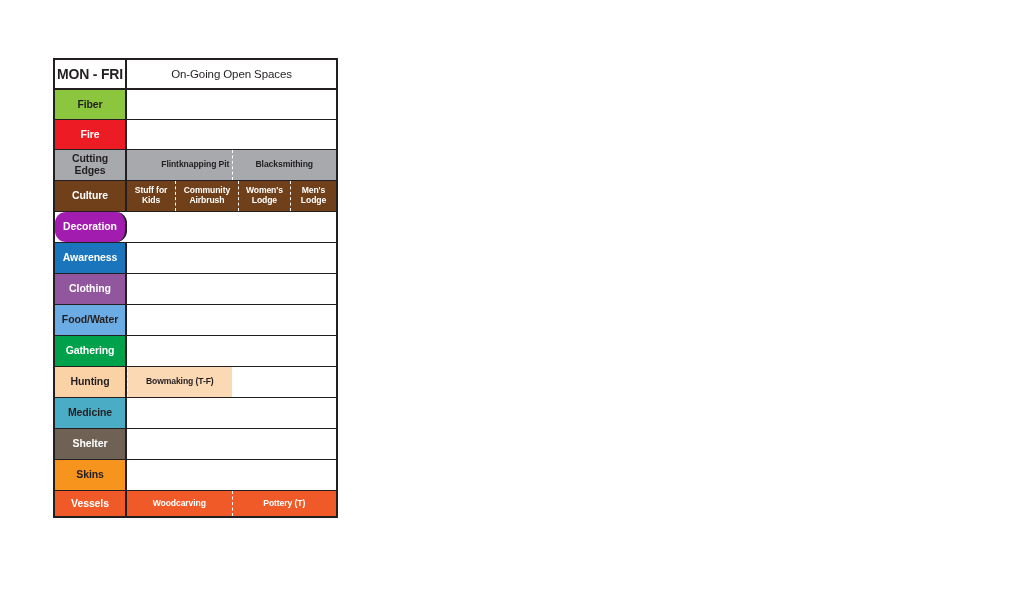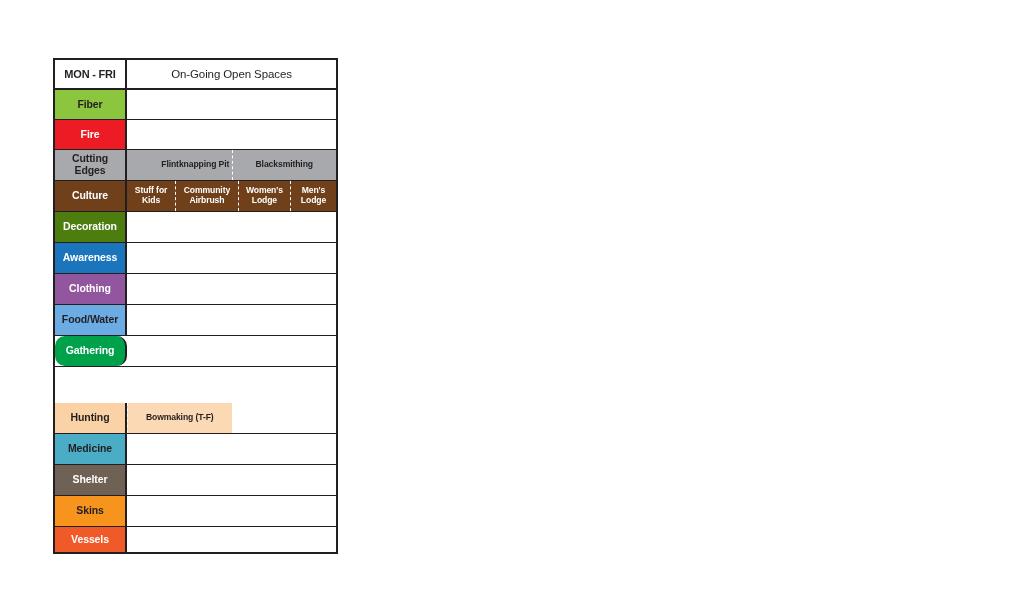--- a/index.html
+++ b/index.html
@@ -33,21 +33,21 @@
     box-sizing: border-box;
   }
   .hdr-left {
     width: 72px;
     flex: 0 0 72px;
     border-right: 2px solid #231f20;
     box-sizing: border-box;
     display: flex;
     align-items: center;
     justify-content: center;
-    font-size: 11px;
+    font-size: 14px;
     font-weight: bold;
     color: #231f20;
     letter-spacing: -0.2px;
     background: #ffffff;
   }
   .hdr-right {
     flex: 1 1 auto;
     display: flex;
     align-items: center;
     justify-content: center;
@@ -135,21 +135,21 @@
       <div class="grid-row" style="height: 31px; border-bottom: 1px solid rgb(35, 31, 32);">
         <div class="cat-cell" style="background: rgb(112, 64, 26); color: rgb(255, 255, 255);">Culture</div>
         <div class="content-cell">
           <div class="slot" style="flex: 0 0 23%; background: rgb(112, 64, 26); color: rgb(255, 255, 255);">Stuff for Kids</div>
           <div class="slot dashed-left" style="flex: 0 0 30%; background: rgb(112, 64, 26); color: rgb(255, 255, 255);">Community Airbrush</div>
           <div class="slot dashed-left" style="flex: 0 0 25%; background: rgb(112, 64, 26); color: rgb(255, 255, 255); text-align: center;">Women's Lodge</div>
           <div class="slot dashed-left" style="flex: 0 0 22%; background: rgb(112, 64, 26); color: rgb(255, 255, 255);">Men's Lodge</div>
         </div>
       </div>
       <div class="grid-row" style="height: 31px; border-bottom: 1px solid rgb(35, 31, 32);">
-        <div class="cat-cell" style="background: #4d7c0f; color: rgb(255, 255, 255);">Decoration</div>
+        <div class="cat-cell" style="background: #a21caf; color: rgb(255, 255, 255); border-radius: 11px;">Decoration</div>
         <div class="content-cell">
           <div class="slot empty" style="flex: 1 1 auto;"></div>
         </div>
       </div>
       <div class="grid-row" style="height: 31px; border-bottom: 1px solid rgb(35, 31, 32);">
         <div class="cat-cell" style="background: rgb(27, 117, 188); color: rgb(255, 255, 255);">Awareness</div>
         <div class="content-cell">
           <div class="slot empty" style="flex: 1 1 auto;"></div>
         </div>
       </div>
@@ -159,26 +159,26 @@
           <div class="slot empty" style="flex: 1 1 auto;"></div>
         </div>
       </div>
       <div class="grid-row" style="height: 31px; border-bottom: 1px solid rgb(35, 31, 32);">
         <div class="cat-cell" style="background: rgb(108, 172, 228); color: rgb(35, 31, 32);">Food/Water</div>
         <div class="content-cell">
           <div class="slot empty" style="flex: 1 1 auto;"></div>
         </div>
       </div>
       <div class="grid-row" style="height: 31px; border-bottom: 1px solid rgb(35, 31, 32);">
-        <div class="cat-cell" style="background: rgb(0, 161, 75); color: rgb(255, 255, 255); border-radius: 10px;">Gathering</div>
-        <div class="content-cell">
-          <div class="slot empty" style="flex: 1 1 auto;"></div>
-        </div>
-      </div>
-      <div class="grid-row" style="height: 31px; border-bottom: 1px solid rgb(35, 31, 32); margin-top: 36px;">
+        <div class="cat-cell" style="background: rgb(0, 161, 75); color: rgb(255, 255, 255);">Gathering</div>
+        <div class="content-cell">
+          <div class="slot empty" style="flex: 1 1 auto;"></div>
+        </div>
+      </div>
+      <div class="grid-row" style="height: 31px; border-bottom: 1px solid rgb(35, 31, 32);">
         <div class="cat-cell" style="background: rgb(251, 210, 165); color: rgb(35, 31, 32);">Hunting</div>
         <div class="content-cell">
           <div class="slot dashed-left" style="flex: 0 0 50%; background: rgb(251, 217, 181); color: rgb(35, 31, 32);">Bowmaking (T-F)</div>
         </div>
       </div>
       <div class="grid-row" style="height: 31px; border-bottom: 1px solid rgb(35, 31, 32);">
         <div class="cat-cell" style="background: rgb(75, 172, 198); color: rgb(35, 31, 32);">Medicine</div>
         <div class="content-cell">
           <div class="slot empty" style="flex: 1 1 auto;"></div>
         </div>
@@ -190,16 +190,20 @@
         </div>
       </div>
       <div class="grid-row" style="height: 31px; border-bottom: 1px solid rgb(35, 31, 32);">
         <div class="cat-cell" style="background: rgb(247, 148, 30); color: rgb(35, 31, 32);">Skins</div>
         <div class="content-cell">
           <div class="slot empty" style="flex: 1 1 auto;"></div>
         </div>
       </div>
       <div class="grid-row" style="height: 25px; border-radius: 9px;">
         <div class="cat-cell" style="background: rgb(240, 90, 40); color: rgb(255, 255, 255);">Vessels</div>
+        <div class="content-cell">
+          <div class="slot" style="flex: 0 0 50%; background: rgb(240, 90, 40); color: rgb(255, 255, 255);">Woodcarving</div>
+          <div class="slot dashed-left" style="flex: 0 0 50%; background: rgb(240, 90, 40); color: rgb(255, 255, 255);">Pottery (T)</div>
+        </div>
       </div>
     </div>
 
 </div>
 
 </body></html>

